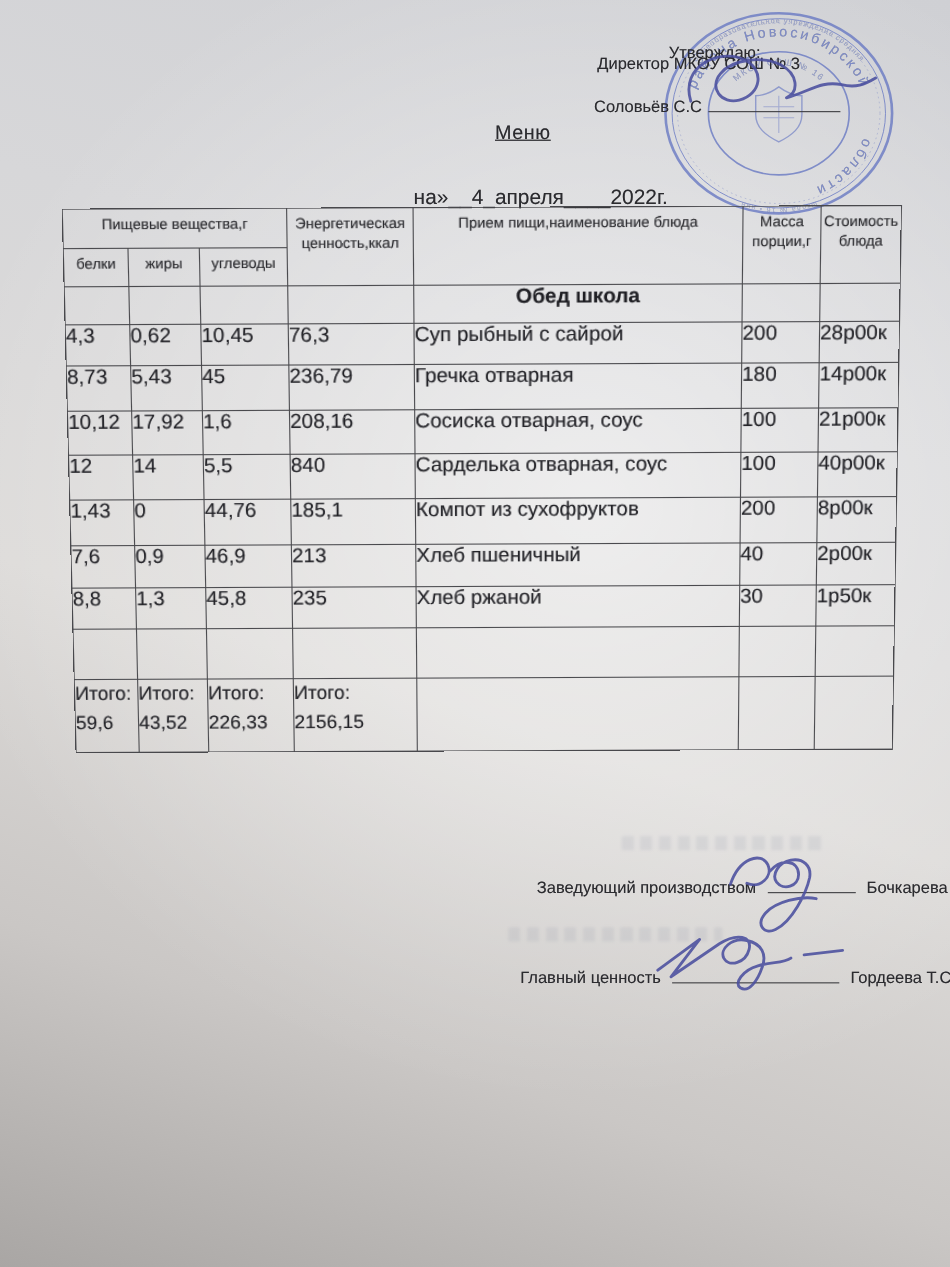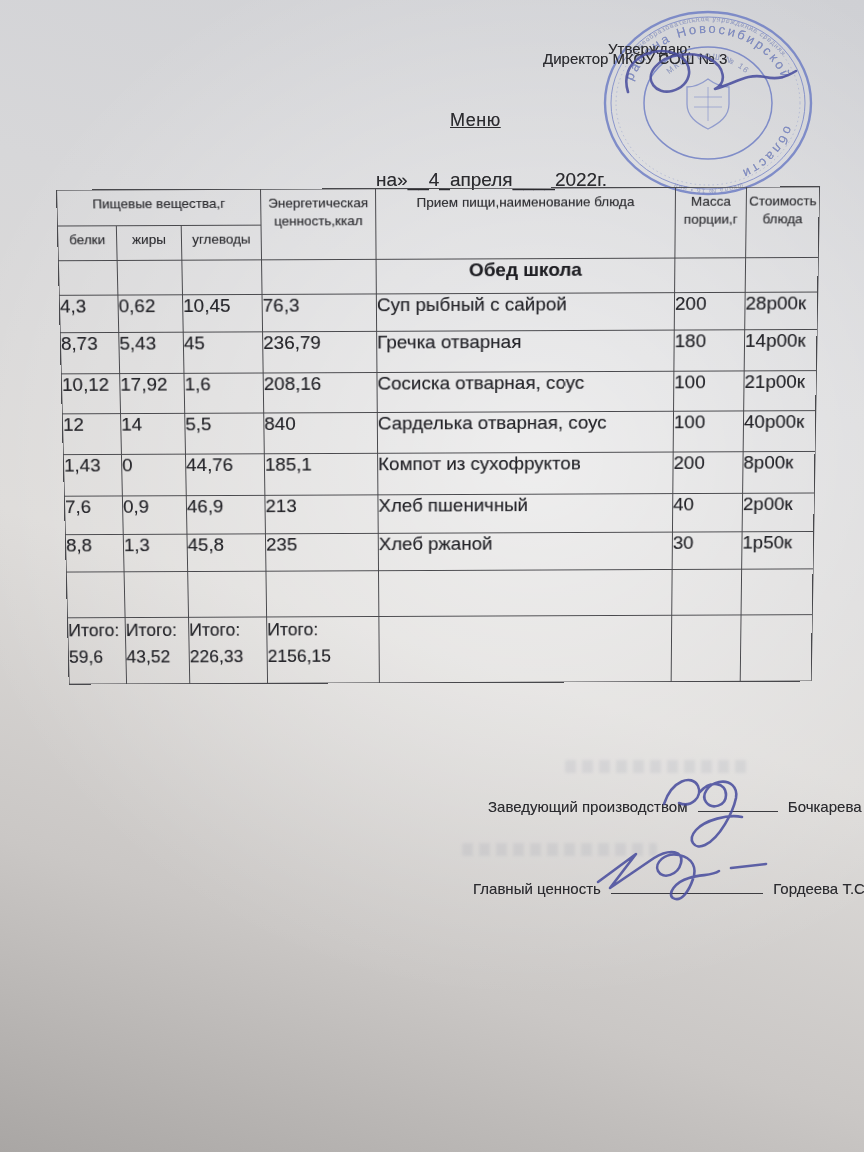--- a/index.html
+++ b/index.html
@@ -80,20 +80,23 @@
     <text class="stamptext" font-size="6.5" letter-spacing="1" opacity=".6">
       <textPath href="#arcTinyB" startOffset="50%" text-anchor="middle">школа № 16 • инн</textPath>
     </text>
     <text class="stamptext" font-size="8" letter-spacing="1.5" opacity=".75">
       <textPath href="#arcInner" startOffset="50%" text-anchor="middle">МКОУ СОШ № 16</textPath>
     </text>
   </svg>
 
   <div class="abs h15" style="left:608px;top:12px;margin-top:28px;">Утверждаю:</div>
   <div class="abs h15" style="left:543px;top:50px;">Директор МКОУ СОШ № 3</div>
+  <div class="abs h15" style="left:540px;top:86px;">
+    <span>Соловьёв С.С</span><span class="uline" style="width:120px;margin-left:6px;"></span>
+  </div>
 
   <svg class="abs" style="left:598px;top:38px;" width="210" height="80" viewBox="0 0 210 80">
     <path class="penstroke" d="M 30,54 C 20,22 56,6 78,16 C 98,25 94,48 74,53 C 58,57 46,42 57,29 C 68,15 96,13 112,21 C 127,29 129,45 117,51 C 138,45 149,35 167,39 C 180,42 188,39 198,33"></path>
   </svg>
 
   <div class="abs menu-title" style="left:450px;top:110px;">Меню</div>
   <div class="abs date-line" style="left:376px;top:150px;margin-top:19px;">на»__4_апреля____2022г.</div>
 
   <table class="menu">
     <colgroup>

